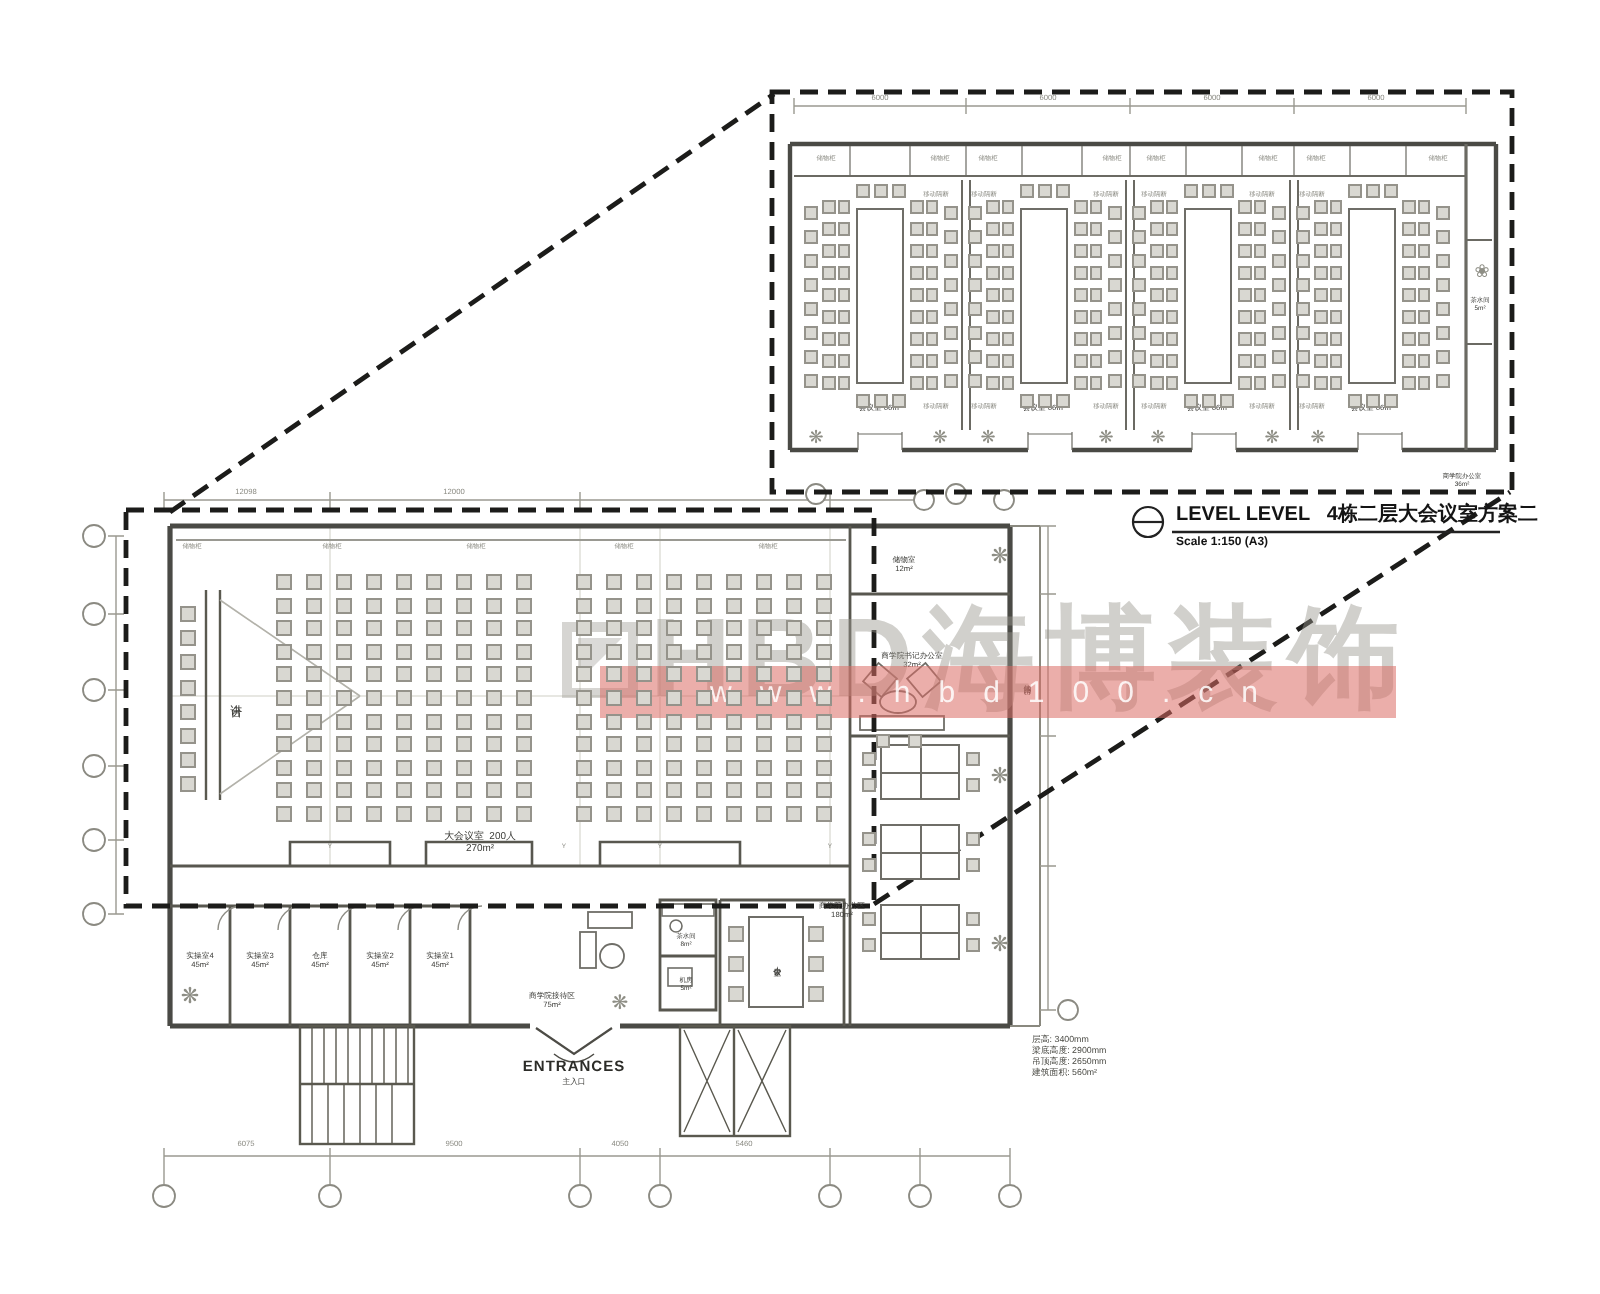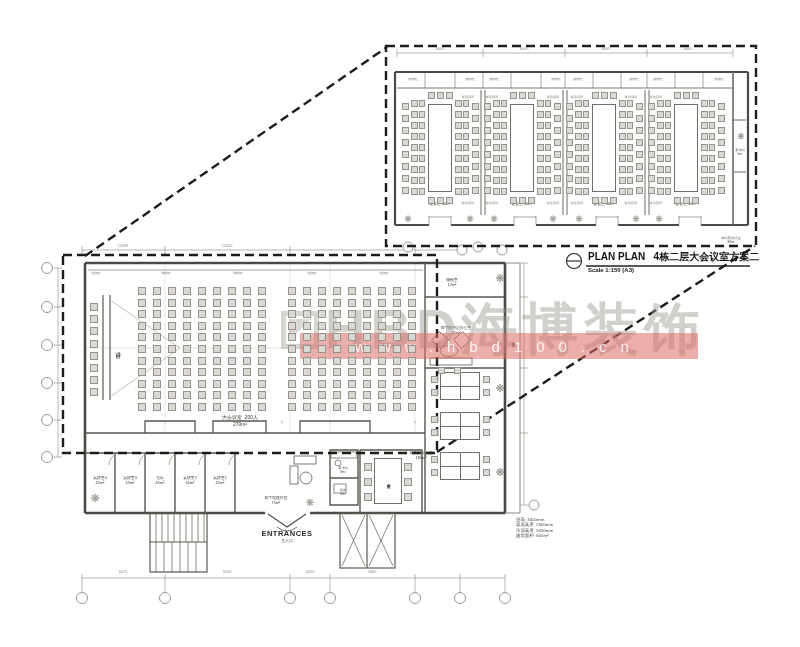--- a/index.html
+++ b/index.html
@@ -187,21 +187,21 @@
 
   <div class="tbl" style="left:374px;top:458px;width:28px;height:46px;"></div>
   <div class="deskblock" style="left:440px;top:372px;width:40px;height:28px;
        background:linear-gradient(#6f6e68,#6f6e68) 50% 0/1px 100% no-repeat,linear-gradient(#6f6e68,#6f6e68) 0 50%/100% 1px no-repeat,#fff;"></div>
   <div class="deskblock" style="left:440px;top:412px;width:40px;height:28px;
        background:linear-gradient(#6f6e68,#6f6e68) 50% 0/1px 100% no-repeat,linear-gradient(#6f6e68,#6f6e68) 0 50%/100% 1px no-repeat,#fff;"></div>
   <div class="deskblock" style="left:440px;top:452px;width:40px;height:28px;
        background:linear-gradient(#6f6e68,#6f6e68) 50% 0/1px 100% no-repeat,linear-gradient(#6f6e68,#6f6e68) 0 50%/100% 1px no-repeat,#fff;"></div>
 
   <div class="tb-head">
-    <span>PLAN PLAN</span>&nbsp;&nbsp;
+    <span>LEVEL LEVEL</span>&nbsp;&nbsp;
     <span>4栋二层大会议室方案二</span>
   </div>
   <div class="tb-scale">Scale 1:150 (A3)</div>
 
   <div class="lbl s5 lbl2" style="left:240px;top:421px;">
     <div><span>大会议室</span>&nbsp;&nbsp;<span>200人</span></div>
     <div>270m²</div>
   </div>
   <div class="lbl s6 vert" style="left:117px;top:348px;">讲台</div>
 

